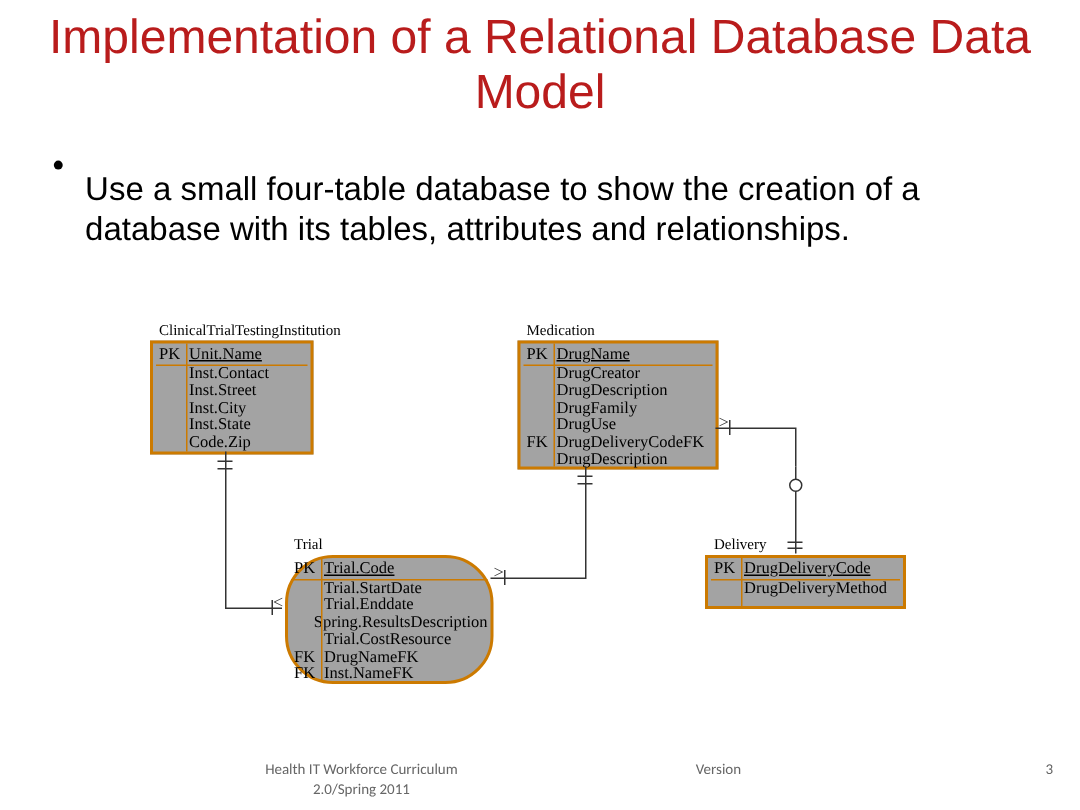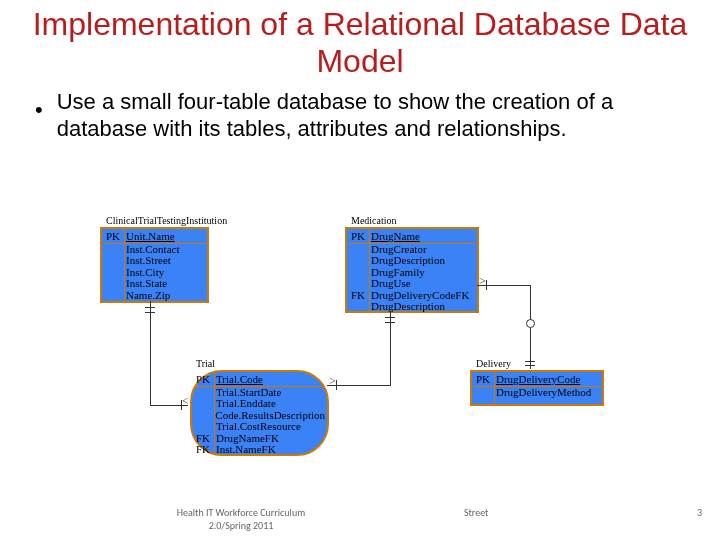--- a/index.html
+++ b/index.html
@@ -1,22 +1,22 @@
 <!DOCTYPE html>
 <html><head>
 <meta charset="utf-8">
 <style>
 body { margin: 0; padding: 0; font-family: Verdana, Geneva, sans-serif; background: #fff; width: 720px; height: 540px; position: relative; overflow: hidden; }
 .title { font-size: 32px; text-align: center; padding: 6px 10px 0; line-height: 1.15; color: #b91c1c; }
 .bullet-area { padding: 8px 30px 0 35px; }
 .bullet-row { display: flex; align-items: flex-start; font-size: 22px; color: #000; line-height: 1.25; }
 .bullet-dot { margin-right: 14px; margin-top: 8px; }
-.bullet-text { flex: 1; }
+.bullet-text { flex: 1; margin-top: 24px; }
 .diagram { position: absolute; left: 90px; top: 215px; width: 550px; height: 260px; font-family: "Times New Roman", serif; }
-.entity { position: absolute; border: 2px solid #cc7a00; background: #3b82f6; }
+.entity { position: absolute; border: 2px solid #cc7a00; background: #a3a3a3; }
 .entity-title { position: absolute; top: -14px; left: 4px; font-size: 10px; color: #000; }
 .entity-body { padding: 2px; }
 .row { display: flex; font-size: 11px; line-height: 1.05; color: #000; }
 .pkcol { width: 20px; text-align: left; padding-left: 2px; }
 .attrcol { flex: 1; }
 .pk-underline { text-decoration: underline; }
 .divider-h { border-bottom: 1px solid #cc7a00; height:0; margin: 0; }
 .divider-v { position: absolute; top:0; bottom:0; width:0; border-left: 1px solid #cc7a00; }
 .conn { position: absolute; background: #333; }
 .conn-h { height: 1px; }
@@ -64,21 +64,21 @@
       <div class="row">
           <span class="pkcol"></span>
           <span class="attrcol">Inst.City</span>
         </div>
       <div class="row">
           <span class="pkcol"></span>
           <span class="attrcol">Inst.State</span>
         </div>
       <div class="row">
           <span class="pkcol"></span>
-          <span class="attrcol">Name.Zip</span>
+          <span class="attrcol">Code.Zip</span>
         </div>
     </div>
   </div>
 
   <div class="entity" style="left:255px; top:12px; width:130px; height:82px;">
     <div class="entity-title">Medication</div>
     <div class="divider-v" style="left:22px"></div>
     <div class="entity-body">
       <div class="row">
           <span class="pkcol">PK</span>
@@ -124,21 +124,21 @@
       <div class="row">
           <span class="pkcol"></span>
           <span class="attrcol">Trial.StartDate</span>
         </div>
       <div class="row">
           <span class="pkcol"></span>
           <span class="attrcol">Trial.Enddate</span>
         </div>
       <div class="row">
           <span class="pkcol"></span>
-          <span class="attrcol">Code.ResultsDescription</span>
+          <span class="attrcol">Spring.ResultsDescription</span>
         </div>
       <div class="row">
           <span class="pkcol"></span>
           <span class="attrcol">Trial.CostResource</span>
         </div>
       <div class="row">
           <span class="pkcol">FK</span>
           <span class="attrcol">DrugNameFK</span>
         </div>
       <div class="row">
@@ -186,15 +186,15 @@
   <div class="crow" style="left:389px; top:66px; transform:scaleX(-1);">&lt;</div>
   <div class="tick" style="left:435px; top:146px; width:10px; height:1px;"></div>
   <div class="tick" style="left:435px; top:150px; width:10px; height:1px;"></div>
 
 </div>
 
 <div class="footer">
   <div class="footer-center">
     <span>Health IT Workforce Curriculum</span><br><span>2.0/Spring 2011</span>
   </div>
-  <div class="footer-right1">Street</div>
+  <div class="footer-right1">Version</div>
   <div class="footer-right2">3</div>
 </div>
 
 </body></html>

